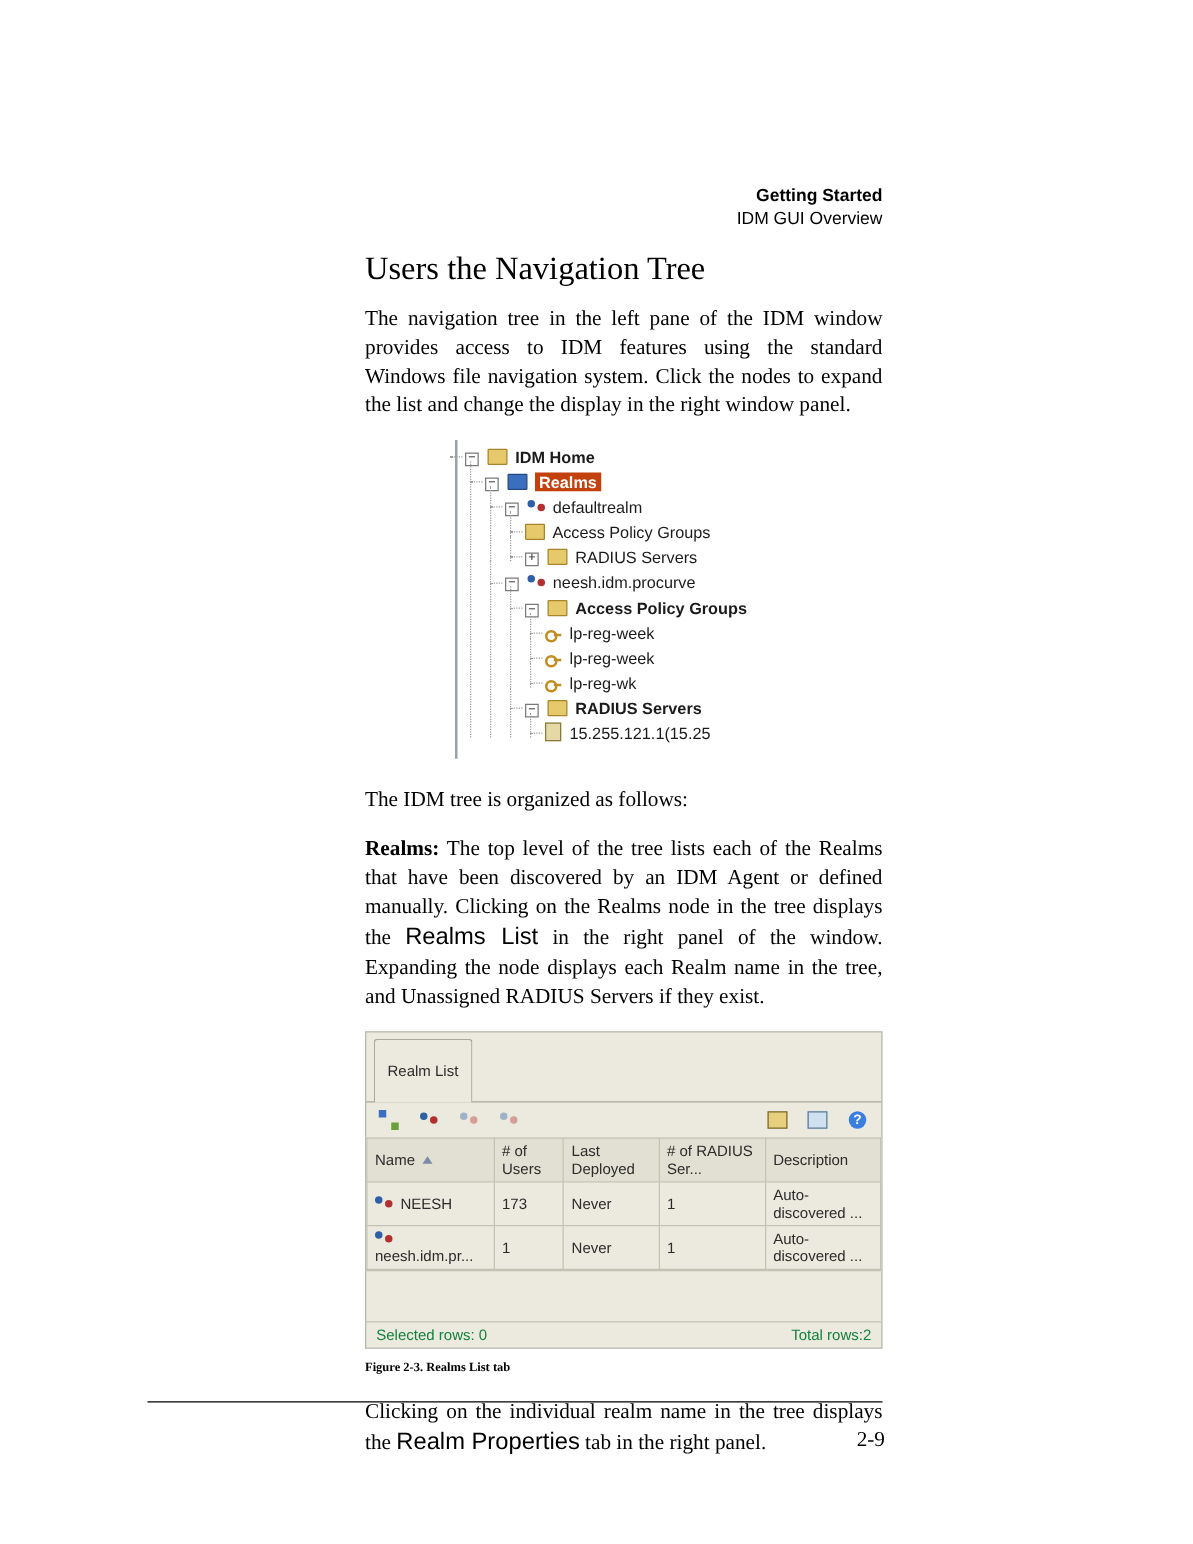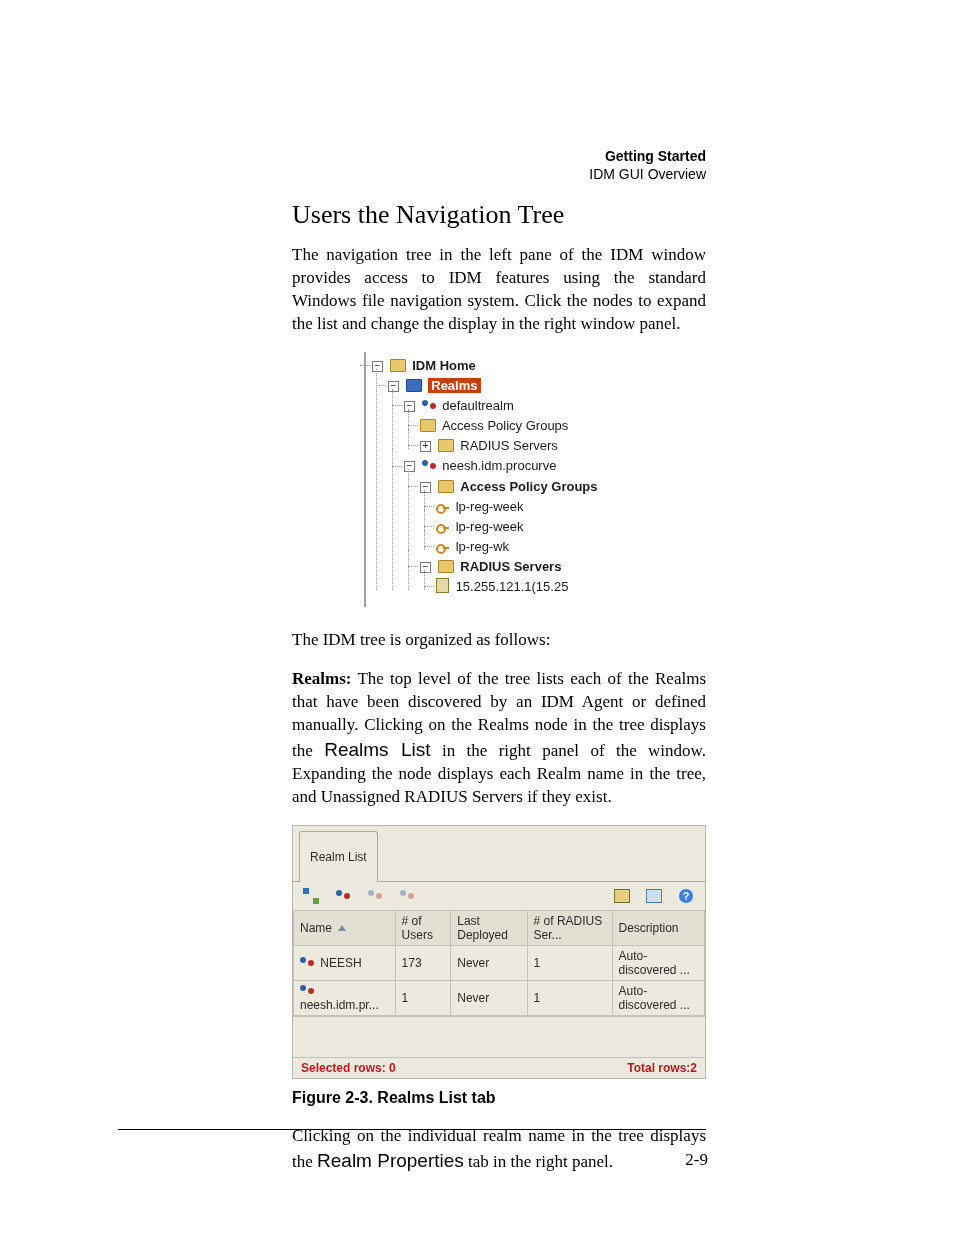--- a/index.html
+++ b/index.html
@@ -36,23 +36,23 @@
   }
   p.body {
     font-size: 17px;
     line-height: 1.35;
     margin: 0 0 16px 0;
     text-align: justify;
   }
   p.body .sans { font-family: Liberation Sans, sans-serif; font-size: 19px; }
   p.body b { font-weight: bold; }
   .figcap {
-    font-family: Liberation Sans, sans-serif;
+    font-family: Liberation Serif, serif;
     font-weight: bold;
-    font-size: 16px;
+    font-size: 10px;
     margin: 10px 0 18px 0;
   }
   .pagenum {
     position: absolute;
     right: 116px;
     bottom: 100px;
     font-size: 17px;
   }
   hr.rule {
     border: none;
@@ -186,23 +186,22 @@
   .sort-ind {
     display: inline-block; width: 0; height: 0;
     border-left: 4px solid transparent;
     border-right: 4px solid transparent;
     border-bottom: 6px solid #7b8aa5;
     margin-left: 6px; vertical-align: 1px;
   }
   .panel .spacer { height: 40px; border-top: 1px solid #c4c2b4; }
   .panel .status {
     display: flex; justify-content: space-between;
-    padding: 3px 8px; color: #b91c1c;
+    padding: 3px 8px; color: #15803d;
     border-top: 1px solid #c4c2b4;
-    font-weight: bold;
   }
 </style>
 </head>
 <body>
 
 <div class="page">
 
   <div class="running-head">
     <div class="bold">Getting Started</div>
     <div>IDM GUI Overview</div>

